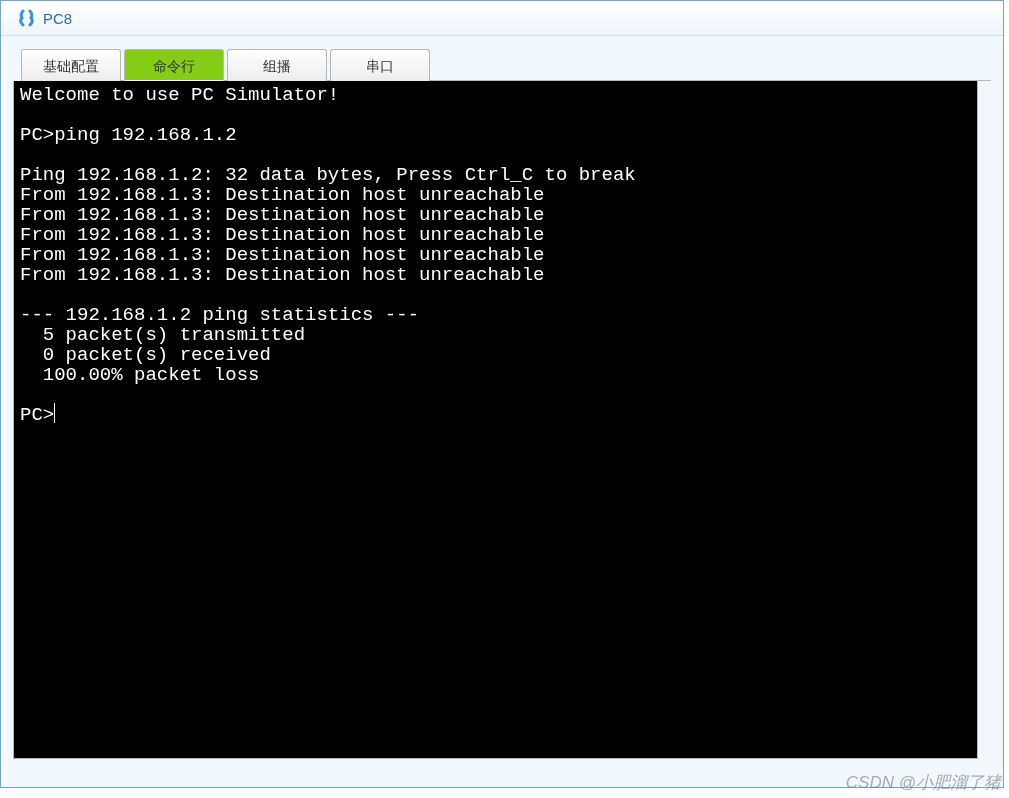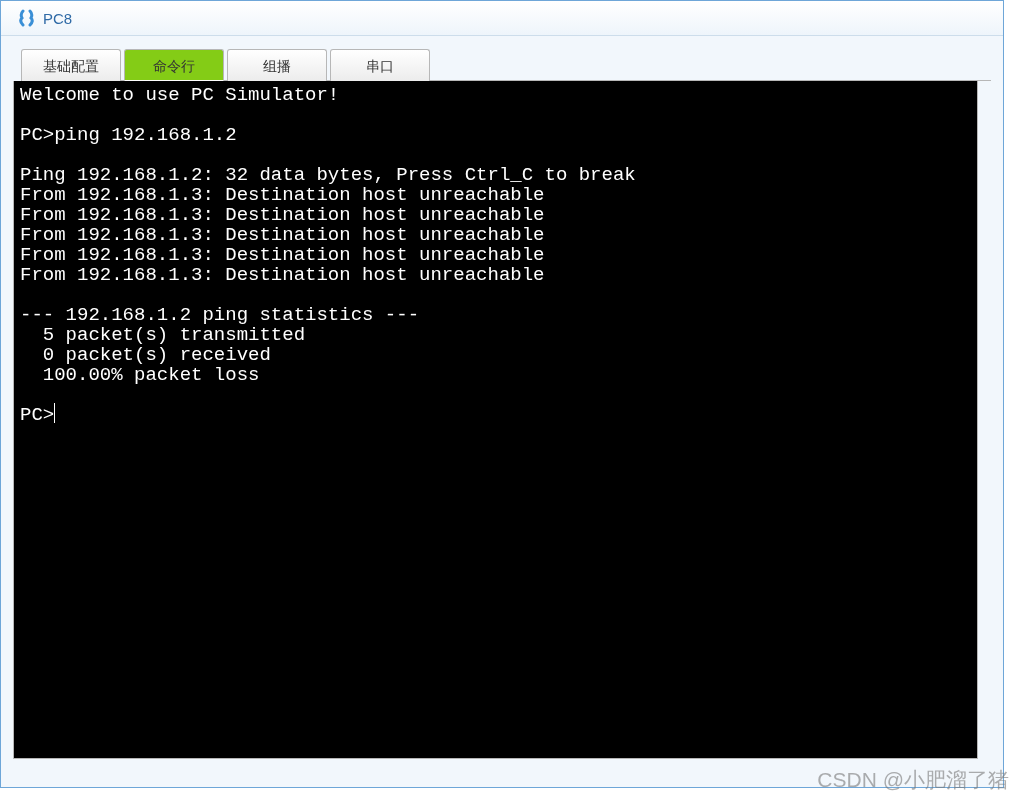--- a/index.html
+++ b/index.html
@@ -96,26 +96,27 @@
     height: 20px;
     background: #ffffff;
     vertical-align: middle;
     animation: blink 1s step-end infinite;
     position: relative;
     top: -2px;
   }
   @keyframes blink { 50% { opacity: 0; } }
   .watermark {
     position: absolute;
-    right: 0;
+    right: 8px;
     bottom: 4px;
     color: rgba(120,120,120,0.6);
-    font-size: 21px;
+    font-size: 17px;
     font-family: "Microsoft YaHei", Arial, sans-serif;
     pointer-events: none;
+    font-style: italic;
   }
 </style>
 </head>
 <body>
 
 <div class="window">
   <div class="titlebar">
     <span class="icon">
       <svg width="18" height="18" viewBox="0 0 18 18">
         <path d="M5 2 Q2 5 4 9 Q1 12 5 16" stroke="#3a8fd6" stroke-width="3" fill="none" stroke-linecap="round"></path>

